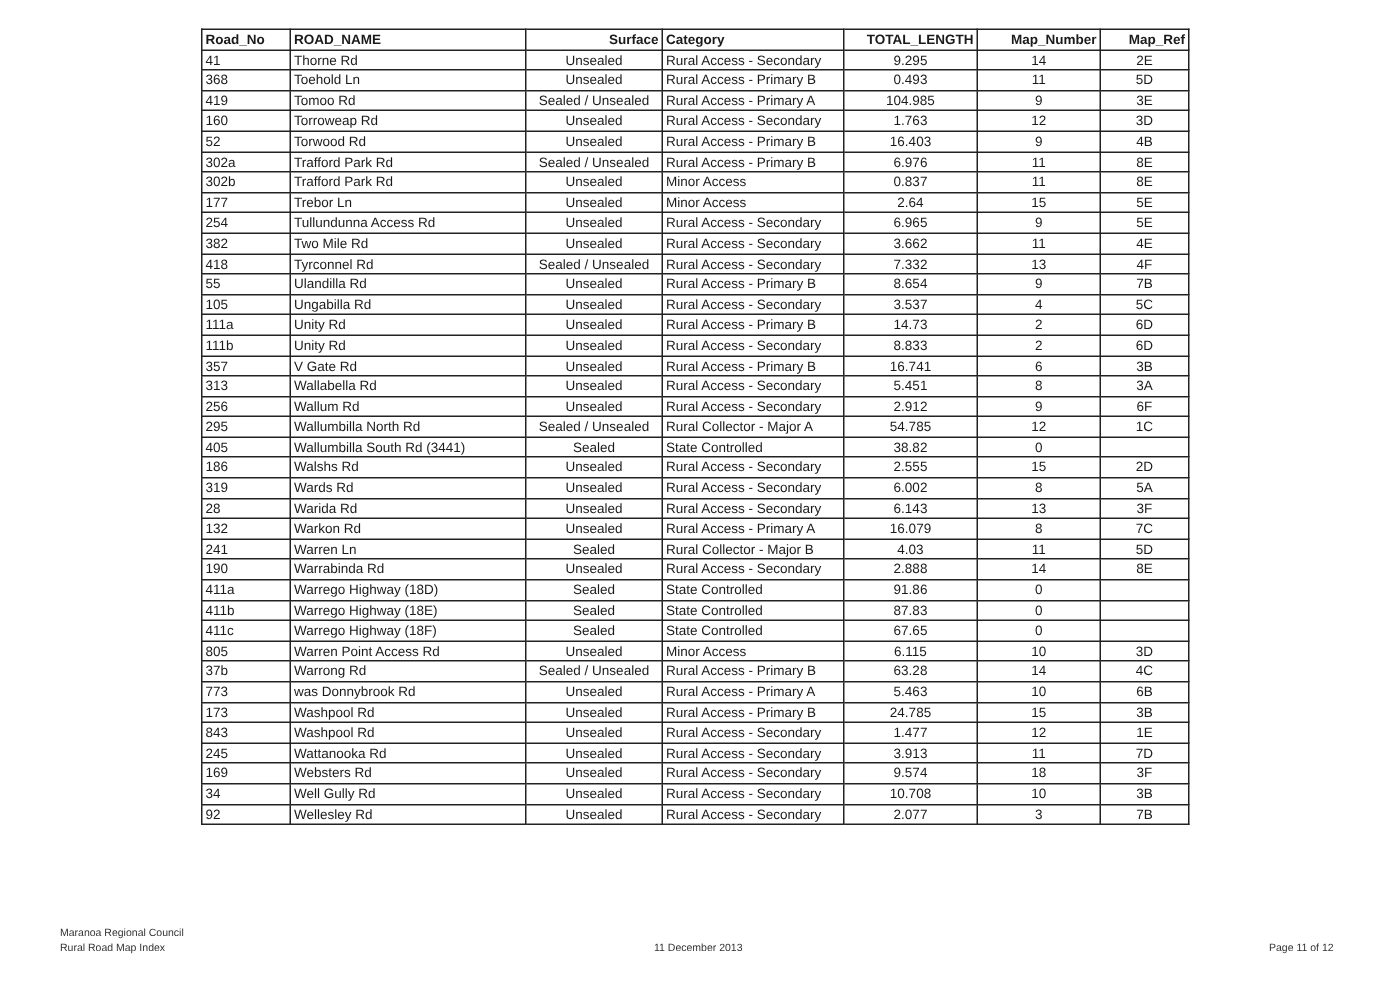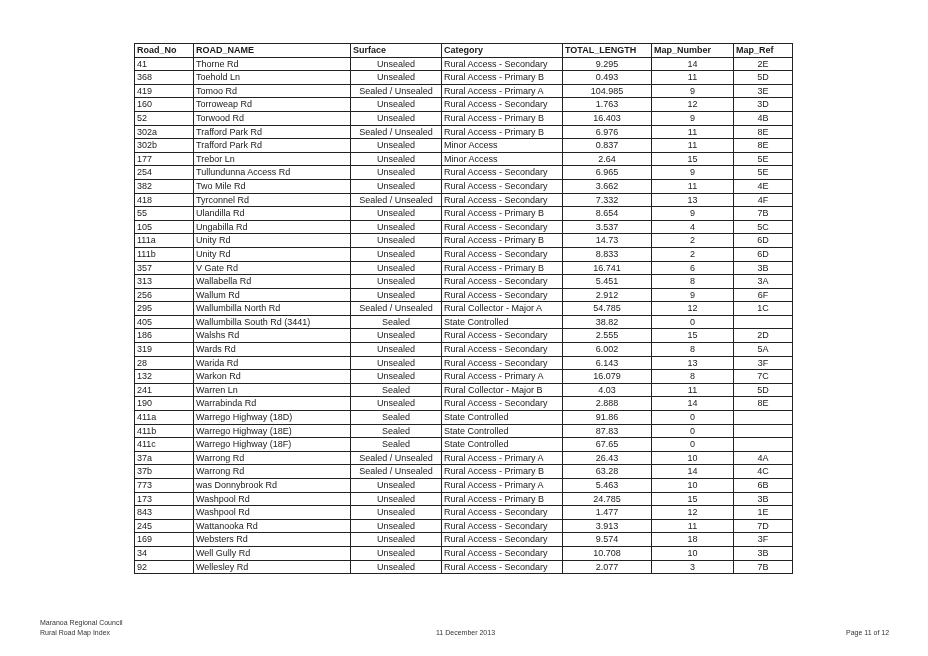--- a/index.html
+++ b/index.html
@@ -2,27 +2,26 @@
 <html><head>
   <meta charset="utf-8">
   <style>
     html, body { margin: 0; padding: 0; background: #ffffff; }
     body { width: 928px; height: 656px; position: relative; overflow: hidden;
            font-family: "Liberation Sans", sans-serif; color: #1a1a1a; }
     table.index {
       position: absolute; left: 134px; top: 19px;
       border-collapse: collapse; table-layout: fixed;
       font-size: 9px;
-      margin-top: 24px;
     }
     table.index th, table.index td {
       border: 1px solid #222; height: 12.6px; padding: 0 2px;
       white-space: nowrap; overflow: hidden; line-height: 12.6px;
     }
-    table.index th { font-weight: bold; text-align: left; }
+    table.index th { font-weight: bold; text-align: right; }
     table.index th.l { text-align: left; }
     td.c { text-align: center; }
     td.l { text-align: left; }
     col.c1 { width: 59px; } col.c2 { width: 157px; } col.c3 { width: 91px; }
     col.c4 { width: 121px; } col.c5 { width: 89px; } col.c6 { width: 82px; } col.c7 { width: 59px; }
     table.index { border: 1.5px solid #111; }
     .footer { position: absolute; font-size: 7px; color: #333; }
     .footer-left { left: 40px; top: 618px; line-height: 10px; }
     .footer-center { left: 436px; top: 629px; }
     .footer-right { left: 846px; top: 629px; }
@@ -307,27 +306,27 @@
       <tr>
         <td class="l">411c</td>
         <td class="l">Warrego Highway (18F)</td>
         <td class="c">Sealed</td>
         <td class="l">State Controlled</td>
         <td class="c">67.65</td>
         <td class="c">0</td>
         <td class="c"></td>
       </tr>
       <tr>
-        <td class="l">37a</td>
-        <td class="l">Warrong Rd</td>
-        <td class="c">Sealed / Unsealed</td>
-        <td class="l">Rural Access - Primary A</td>
-        <td class="c">26.43</td>
+        <td class="l">805</td>
+        <td class="l">Warren Point Access Rd</td>
+        <td class="c">Unsealed</td>
+        <td class="l">Minor Access</td>
+        <td class="c">6.115</td>
         <td class="c">10</td>
-        <td class="c">4A</td>
+        <td class="c">3D</td>
       </tr>
       <tr>
         <td class="l">37b</td>
         <td class="l">Warrong Rd</td>
         <td class="c">Sealed / Unsealed</td>
         <td class="l">Rural Access - Primary B</td>
         <td class="c">63.28</td>
         <td class="c">14</td>
         <td class="c">4C</td>
       </tr>

